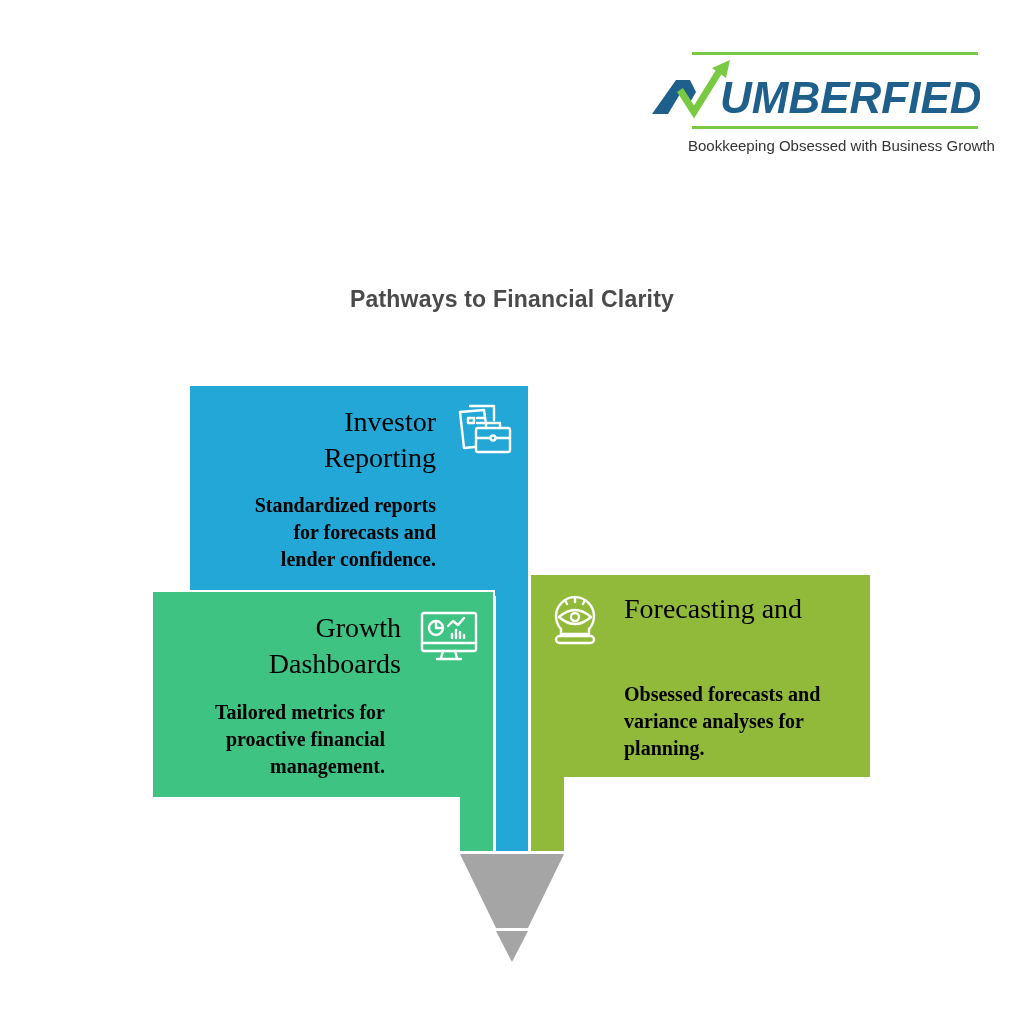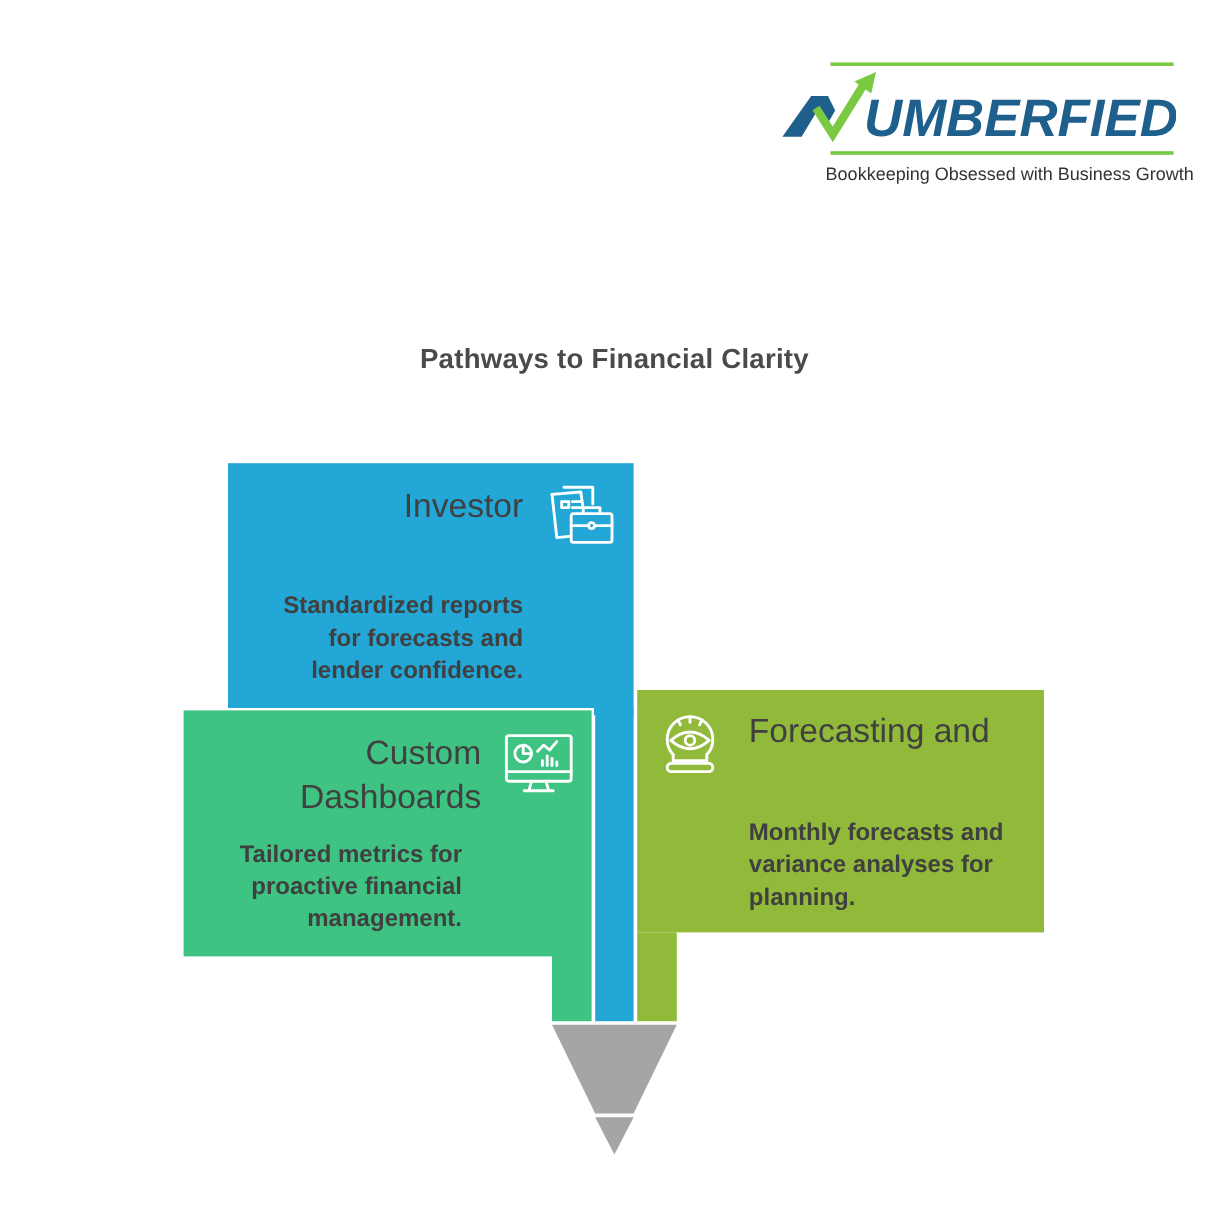--- a/index.html
+++ b/index.html
@@ -8,21 +8,21 @@
 
   .logo { position:absolute; left:650px; top:52px; width:330px; height:100px; }
   .logo .bar-top { position:absolute; left:42px; top:0; width:286px; height:3px; background:#7ac943; }
   .logo .bar-bot { position:absolute; left:42px; top:74px; width:286px; height:3px; background:#7ac943; }
   .logo .wordmark { position:absolute; left:0; top:8px; width:330px; height:62px; }
   .logo .tagline { position:absolute; left:38px; top:85px; font-size:15px; color:#333; white-space:nowrap; }
 
   .title { position:absolute; left:0; width:1024px; top:286px; text-align:center;
            font-size:23px; font-weight:bold; color:#4a4a4a; letter-spacing:0.2px; }
 
-  .box { position:absolute; color:#404040; }
+  .box { position:absolute; color:#000000;font-family:Liberation Serif, serif; }
   .blue  { background:#22a7d6; }
   .green { background:#3ec383; }
   .olive { background:#92ba3a; }
 
   .box .head { position:absolute; font-size:28px; line-height:36px; }
   .box .desc { position:absolute; font-size:20px; line-height:27px; font-weight:bold; }
   .right { text-align:right; }
   .icon { position:absolute; }
 
   .tri { position:absolute; }
@@ -42,20 +42,21 @@
   </svg>
   <div class="bar-bot"></div>
   <div class="tagline">Bookkeeping Obsessed with Business Growth</div>
 </div>
 
 <div class="title">Pathways to Financial Clarity</div>
 
 <div class="box blue" style="left:190px; top:386px; width:338px; height:210px;">
   <div class="head right" style="right:92px; top:18px; width:240px;">
     <div>Investor</div>
+    <div>Reporting</div>
   </div>
   <div class="desc right" style="right:92px; top:106px; width:260px;">
     <div>Standardized reports</div>
     <div>for forecasts and</div>
     <div>lender confidence.</div>
   </div>
   <svg class="icon" style="left:266px; top:16px;" width="58" height="58" viewBox="0 0 58 58" fill="none" stroke="#fff" stroke-width="2.4" stroke-linejoin="round" stroke-linecap="round">
     <path d="M14 4 L38 4 L38 18"></path>
     <path d="M4 10 L28 8 L30 22"></path>
     <path d="M4 10 L8 46 L18 45"></path>
@@ -65,21 +66,21 @@
     <rect x="20" y="26" width="34" height="24" rx="2"></rect>
     <path d="M30 26 L30 21 L44 21 L44 26"></path>
     <line x1="20" y1="36" x2="54" y2="36"></line>
     <circle cx="37" cy="36" r="2.5" fill="#22a7d6"></circle>
   </svg>
 </div>
 <div class="blue" style="position:absolute; left:496px; top:590px; width:32px; height:261px;"></div>
 
 <div class="box green" style="left:153px; top:592px; width:340px; height:205px; box-shadow:0 0 0 2px #ffffff;">
   <div class="head right" style="right:92px; top:18px; width:240px;">
-    <div>Custom</div>
+    <div>Growth</div>
     <div>Dashboards</div>
   </div>
   <div class="desc right" style="right:108px; top:107px; width:260px;">
     <div>Tailored metrics for</div>
     <div>proactive financial</div>
     <div>management.</div>
   </div>
   <svg class="icon" style="left:266px; top:18px;" width="60" height="54" viewBox="0 0 60 54" fill="none" stroke="#fff" stroke-width="2.4" stroke-linejoin="round" stroke-linecap="round">
     <rect x="3" y="3" width="54" height="38" rx="2"></rect>
     <line x1="3" y1="33" x2="57" y2="33"></line>
@@ -94,21 +95,21 @@
     <line x1="45" y1="28" x2="45" y2="25"></line>
   </svg>
 </div>
 <div class="green" style="position:absolute; left:460px; top:796px; width:33px; height:55px;"></div>
 
 <div class="box olive" style="left:531px; top:575px; width:339px; height:202px;">
   <div class="head" style="left:93px; top:16px; width:240px;">
     <div>Forecasting and</div>
   </div>
   <div class="desc" style="left:93px; top:106px; width:240px;">
-    <div>Monthly forecasts and</div>
+    <div>Obsessed forecasts and</div>
     <div>variance analyses for</div>
     <div>planning.</div>
   </div>
   <svg class="icon" style="left:20px; top:16px;" width="48" height="56" viewBox="0 0 48 56" fill="none" stroke="#fff" stroke-width="2.4" stroke-linejoin="round" stroke-linecap="round">
     <path d="M10 38 A19 19 0 1 1 38 38"></path>
     <path d="M8 26 Q24 12 40 26 Q24 40 8 26 Z"></path>
     <circle cx="24" cy="26" r="4"></circle>
     <line x1="24" y1="6" x2="24" y2="11"></line>
     <line x1="14" y1="9" x2="16" y2="13"></line>
     <line x1="34" y1="9" x2="32" y2="13"></line>

